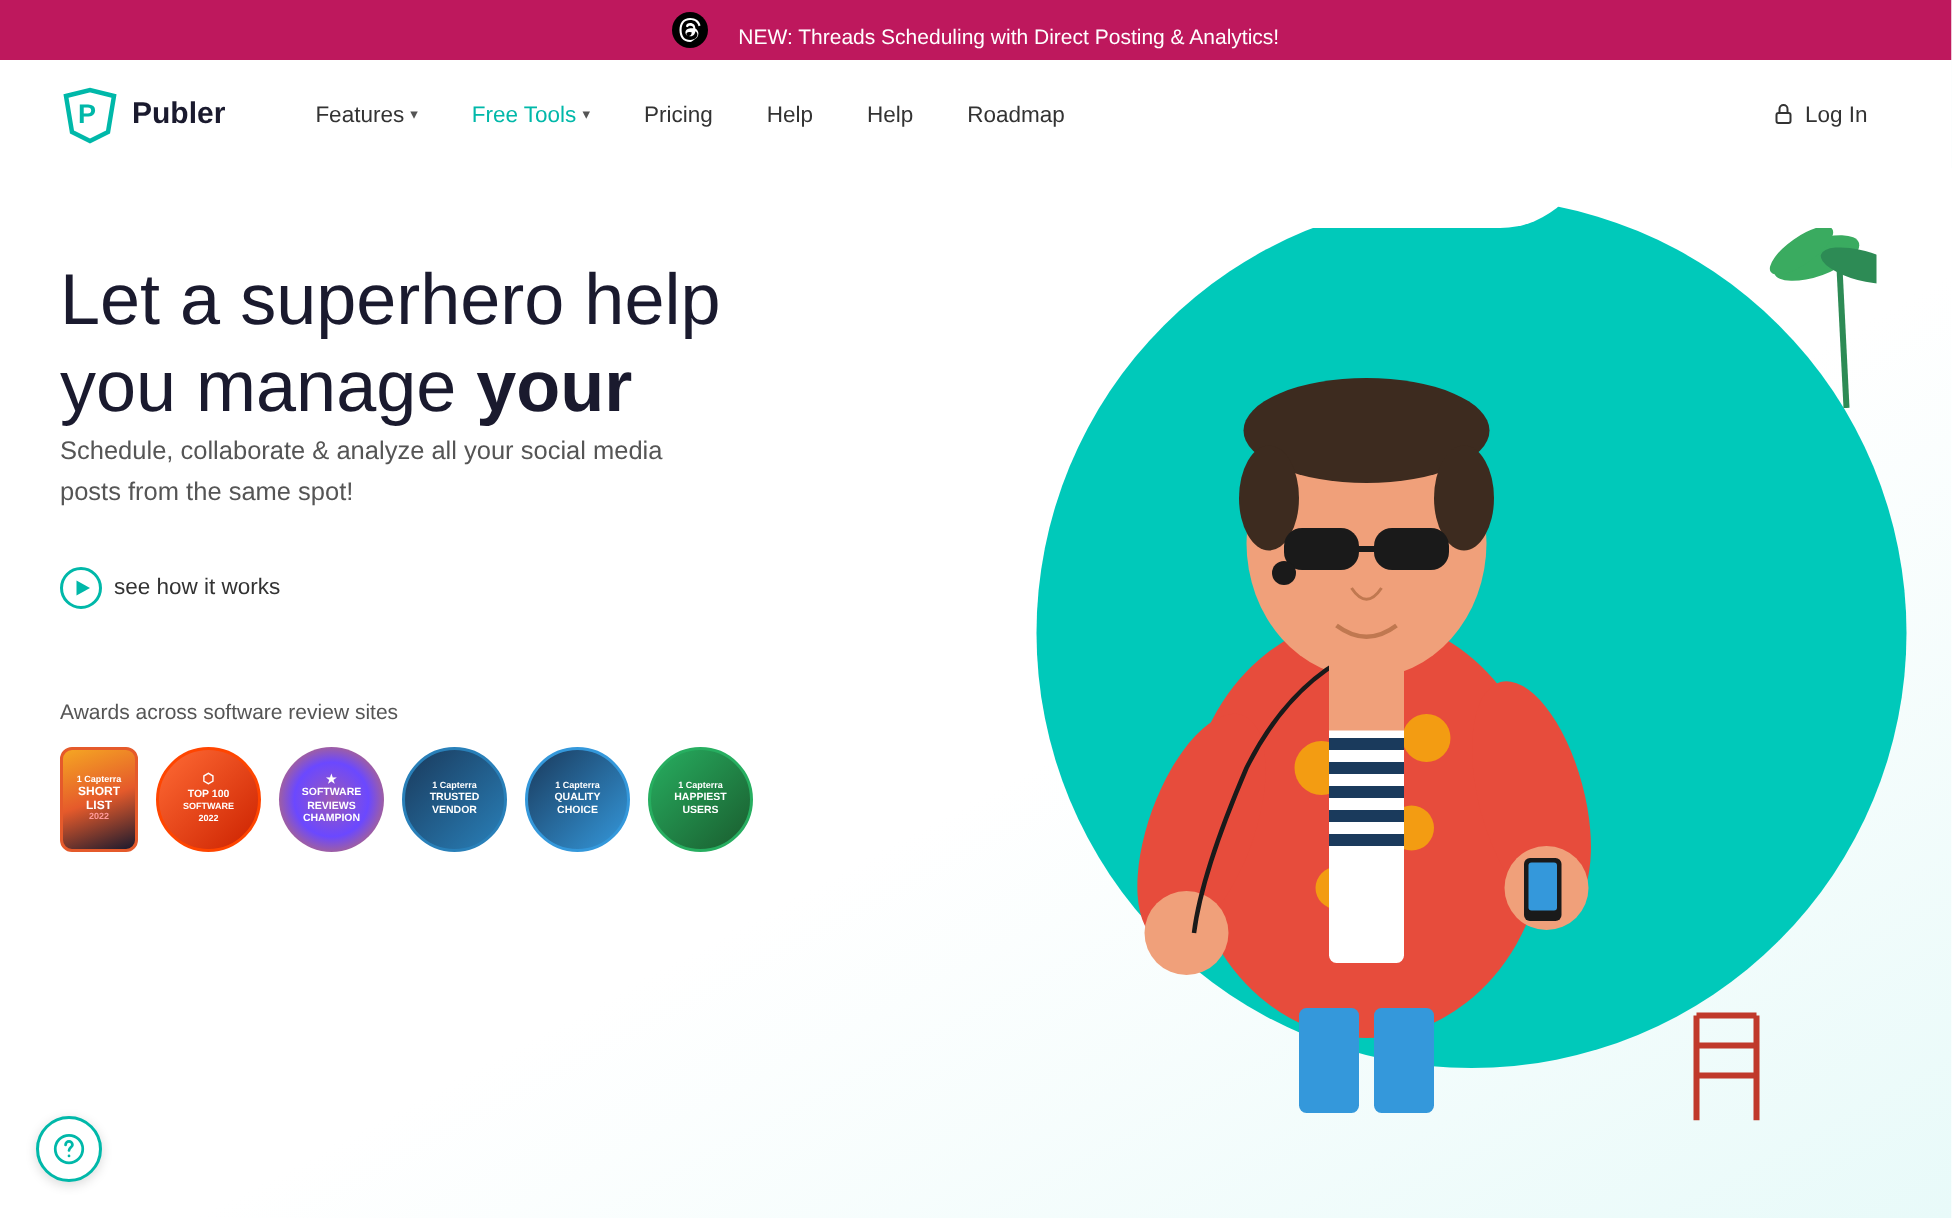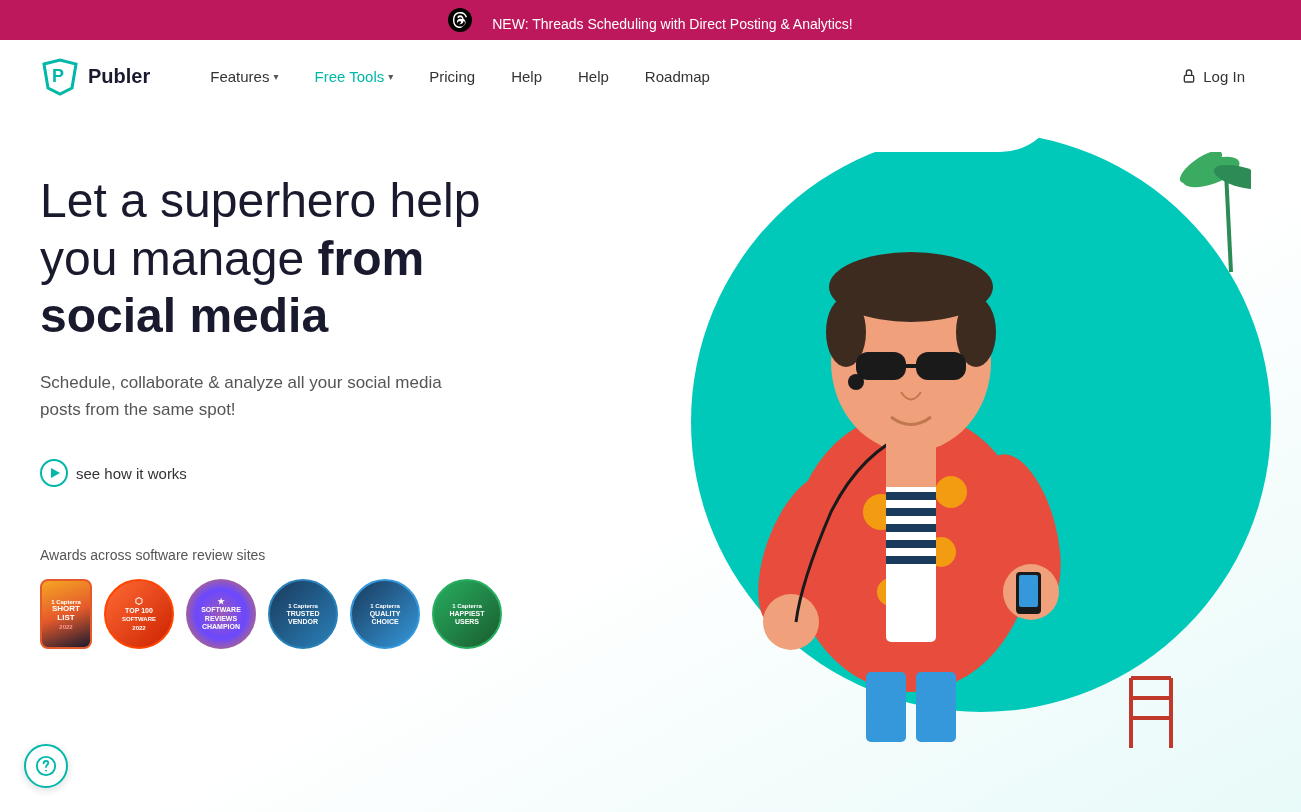--- a/index.html
+++ b/index.html
@@ -107,21 +107,20 @@
     .hero-content {
       flex: 0 0 580px;
       padding-top: 60px;
       z-index: 2;
     }
     .hero-title {
       font-size: 48px;
       line-height: 1.2;
       color: #1a1a2e;
       font-weight: 400;
-      margin-bottom: 24px;
     }
     .hero-title strong {
       font-weight: 800;
       color: #1a1a2e;
     }
     .hero-subtitle {
       font-size: 17px;
       color: #555;
       line-height: 1.6;
       margin-bottom: 36px;
@@ -355,22 +354,21 @@
       <rect x="185" y="295" width="50" height="60" fill="#f0a07a"></rect>
 
       <rect x="165" y="540" width="40" height="70" rx="5" fill="#3498db"></rect>
       <rect x="215" y="540" width="40" height="70" rx="5" fill="#3498db"></rect>
     </svg>
   </div>
 
   <div class="hero-content">
     <h1 class="hero-title">
       <span>Let a superhero help</span><br>
-      <span>you manage </span><strong>from</strong><br>
-      <strong>social media</strong>
+      <span>you manage </span><strong>your</strong><br>
     </h1>
     <p class="hero-subtitle">Schedule, collaborate &amp; analyze all your social media posts from the same spot!</p>
 
     <div class="hero-cta">
       <a href="#" class="watch-btn">
         <div class="play-icon">
           <div class="play-triangle"></div>
         </div>
         <span>see how it works</span>
       </a>

